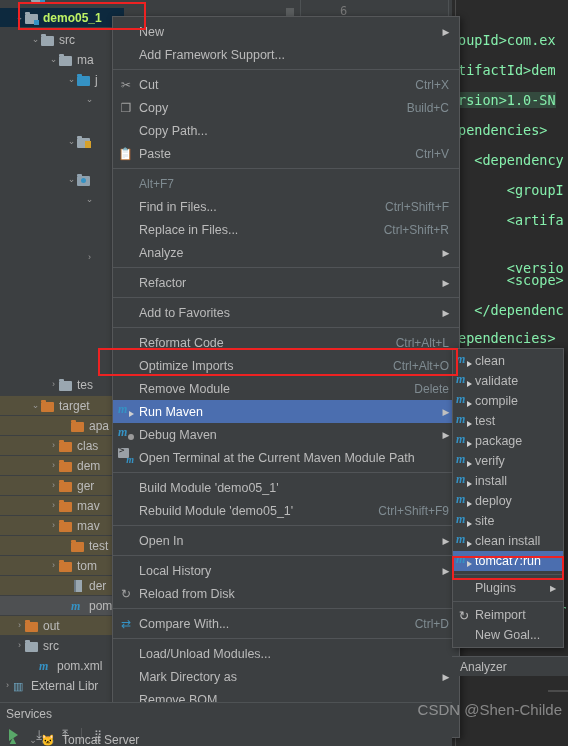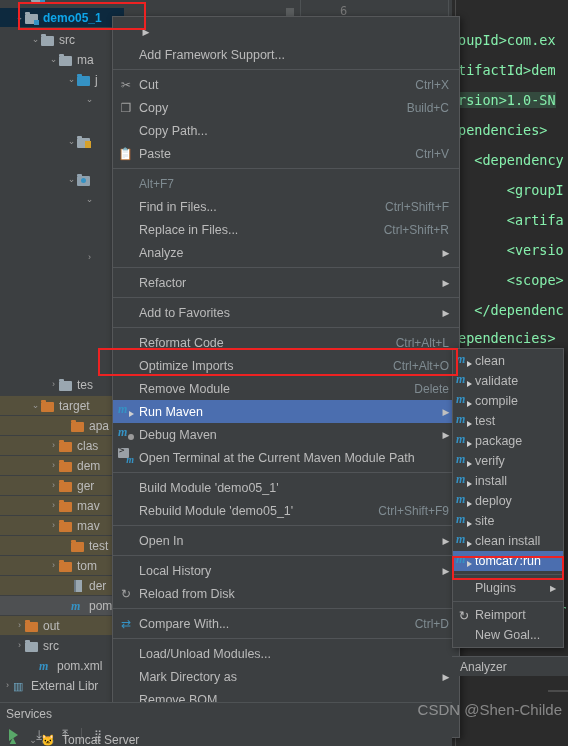--- a/index.html
+++ b/index.html
@@ -41,21 +41,21 @@
     display: flex; align-items: center; white-space: nowrap;
   }
   .trow.sel-blue { background: #0d293e; }
   .trow.sel-gray { background: #4e5052; }
   .trow.hover-tan { background: #55503c; }
   .arrow {
     width: 11px; flex: 0 0 11px; color: #9a9a9a; font-size: 9px;
     text-align: center; line-height: 19px;
   }
   .tlabel { margin-left: 4px; color: #bbbbbb; }
-  .tlabel.bold { font-weight: bold; color: #0ea5e9; }
+  .tlabel.bold { font-weight: bold; color: #bef264; }
 
   .ico { flex: 0 0 14px; width: 14px; height: 14px; position: relative; }
   .folder-gray, .folder-orange, .folder-blue {
     width: 13px; height: 10px; border-radius: 1px; position: absolute;
     left: 0; top: 3px;
   }
   .folder-gray { background: #9aa7b0; }
   .folder-orange { background: #cc7832; }
   .folder-blue { background: #3592c4; }
   .folder-gray::before, .folder-orange::before, .folder-blue::before {
@@ -184,21 +184,21 @@
 
   <div class="editor">
     <div class="gutter-line"></div>
     <div class="code-line tagc" style="top:32px;  left:6px;"><span>oupId&gt;com.ex</span></div>
     <div class="code-line tagc" style="top:62px;  left:6px;"><span>tifactId&gt;dem</span></div>
     <div class="code-line hl-version tagc" style="top:92px;  left:6px;"><span>rsion&gt;1.0-SN</span></div>
     <div class="code-line tagc" style="top:122px; left:6px;text-align:center;"><span>pendencies&gt;</span></div>
     <div class="code-line tagc" style="top:152px; left:6px;"><span>  &lt;dependency</span></div>
     <div class="code-line tagc" style="top:182px; left:6px;"><span>      &lt;groupI</span></div>
     <div class="code-line tagc" style="top:212px; left:6px;"><span>      &lt;artifa</span></div>
-    <div class="code-line tagc" style="top:242px; left:6px;"><span>      &lt;versio</span></div>
+    <div class="code-line tagc" style="top:260px; left:6px;"><span>      &lt;versio</span></div>
     <div class="code-line tagc" style="top:272px; left:6px;"><span>      &lt;scope&gt;</span></div>
     <div class="code-line tagc" style="top:302px; left:6px;"><span>  &lt;/dependenc</span></div>
     <div class="code-line tagc" style="top:330px; left:6px;"><span>ependencies&gt;</span></div>
     <div class="code-line tagc" style="top:348px; left:6px;"><span>me&gt;demo05_1&lt;</span></div>
 
     <div class="code-line tagc" style="top:452px; left:96px;">p</div>
     <div class="code-line tagc" style="top:500px; left:96px;">p</div>
     <div class="code-line tagc" style="top:602px; left:98px;">.r</div>
     <div style="position:absolute;left:96px;top:690px;width:20px;height:2px;background:#4b4b4b;"></div>
   </div>
@@ -395,20 +395,21 @@
       <span class="arrow" style="margin-left:2px;">›</span>
       <span class="ico"><span class="lib-icon">▥</span></span>
       <span class="tlabel">External Libr</span>
     </div>
   </div>
 
   <div class="ctxmenu">
 
     <div class="mi">
       <span class="micon"></span>
+      <span class="mlabel">New</span>
       <span class="marrow">▶</span>
     </div>
     <div class="mi">
       <span class="micon"></span>
       <span class="mlabel">Add Framework Support...</span>
     </div>
     <div class="msep"></div>
 
     <div class="mi">
       <span class="micon">✂</span>

